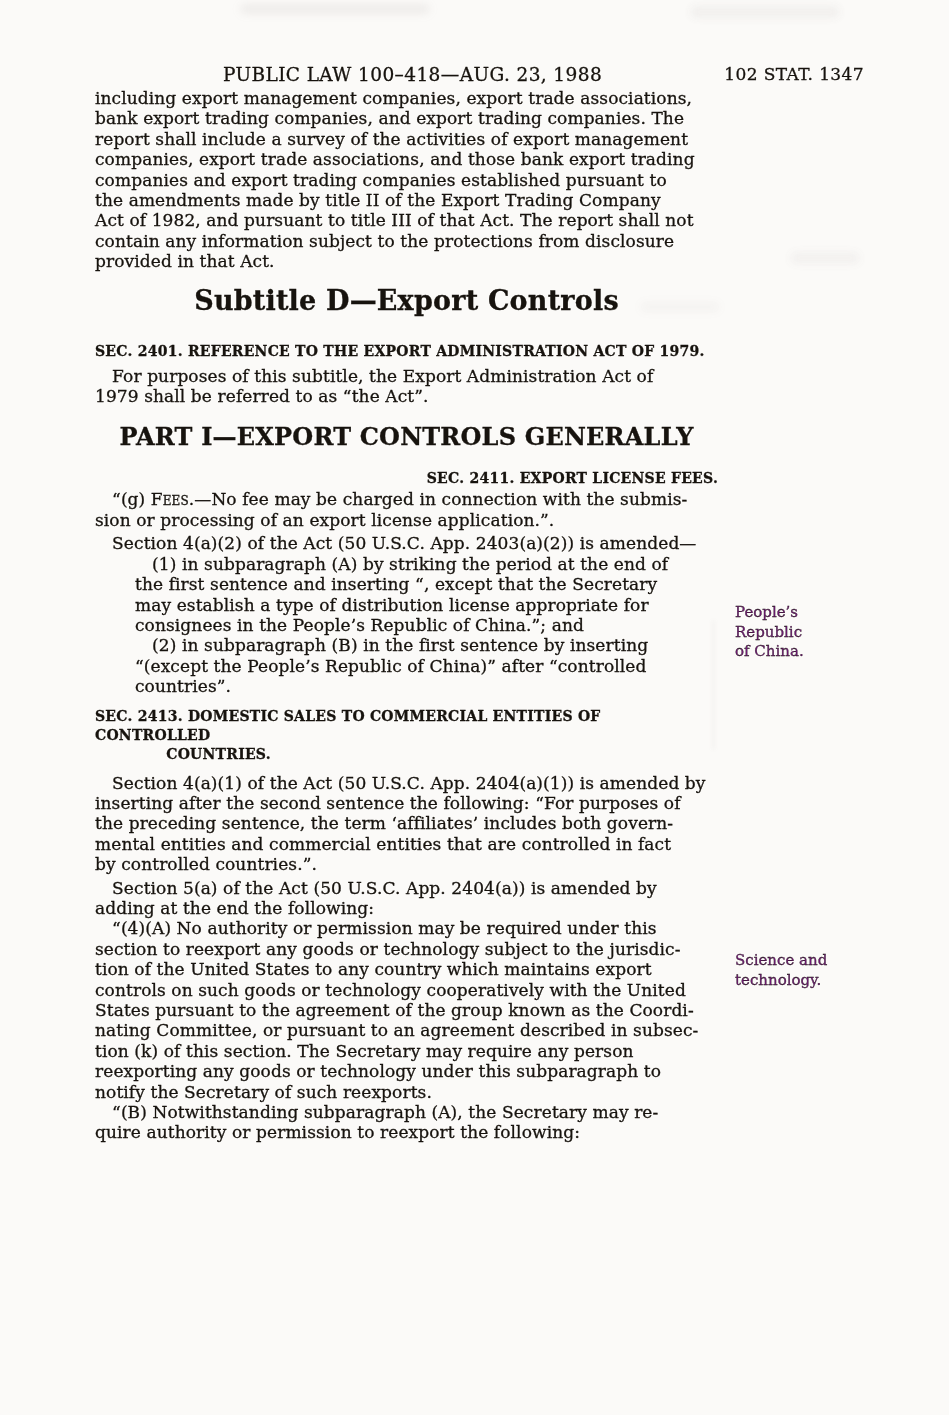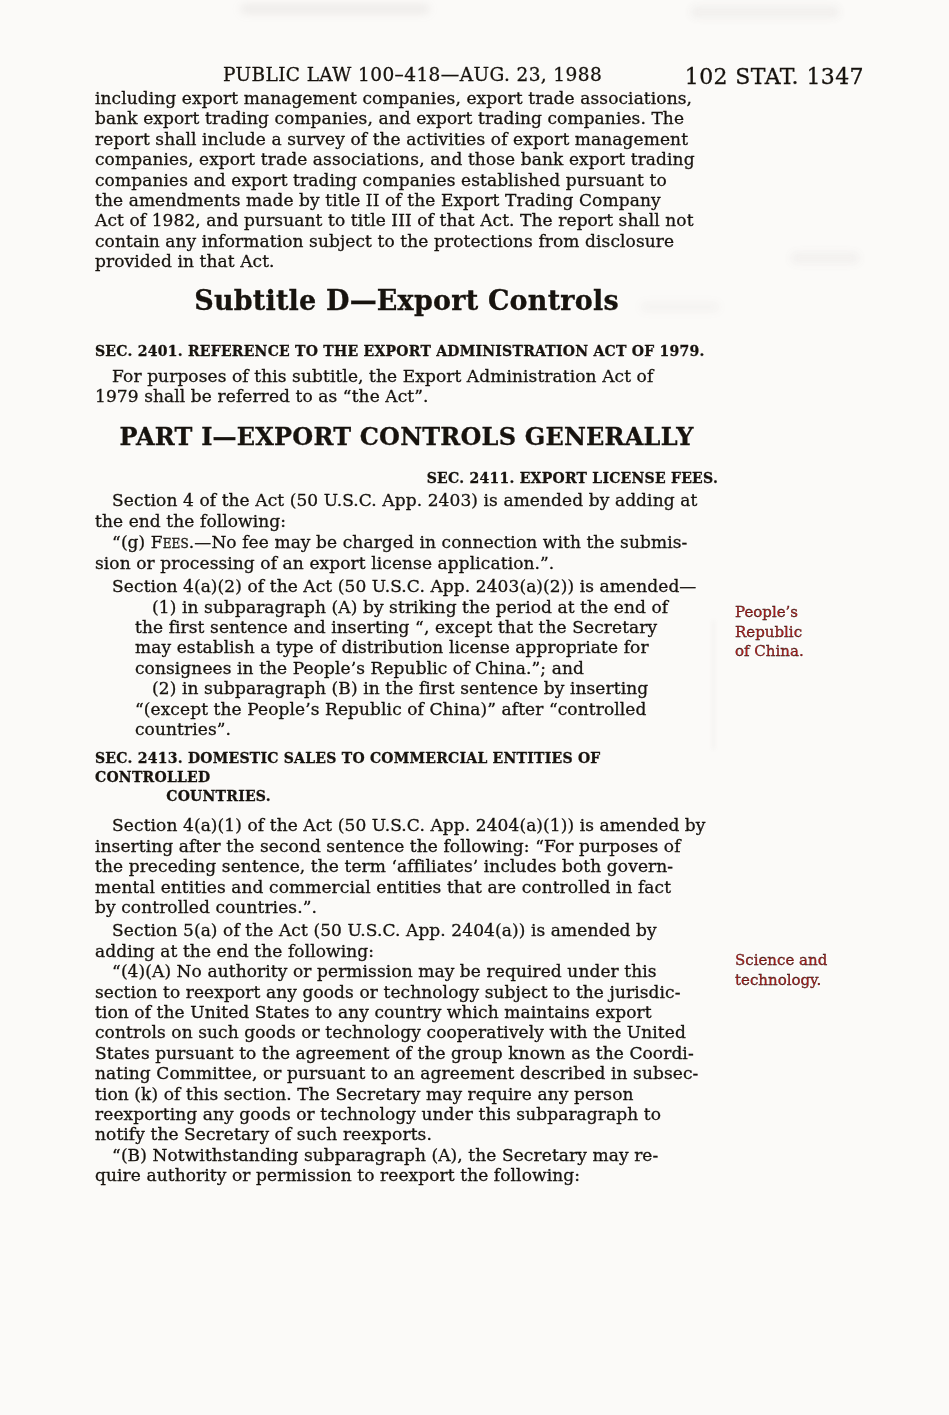--- a/index.html
+++ b/index.html
@@ -13,21 +13,21 @@
     -webkit-text-stroke: 0.3px #17130e;
   }
   .page { position: absolute; inset: 0; }
 
   
   .page-header { position: absolute; left: 101px; top: 64px; width: 763px; height: 26px; }
   .law-title {
     position: absolute; left: 0; top: 0; width: 623px;
     text-align: center; font-size: 18.5px; letter-spacing: 0.4px; white-space: nowrap;
   }
-  .stat-ref { position: absolute; right: 0; top: 0; font-size: 22px; letter-spacing: 0.4px; white-space: nowrap; }
+  .stat-ref { position: absolute; right: 0; top: 0; font-size: 17px; letter-spacing: 0.4px; white-space: nowrap; }
 
   
   .col { position: absolute; left: 95px; top: 0; width: 623px; }
   .body {
     font-size: 17px; line-height: 20.4px;
     white-space: pre-line;
     letter-spacing: 0.1px;
     margin: 0;
   }
   .intro { margin-top: 88px; }
@@ -47,21 +47,21 @@
   .mt10 { margin-top: 10px; } .mt4 { margin-top: 4px; }
   .b-mt5 { margin-top: 5px; } .b-mt2 { margin-top: 2px; } .b-mt1 { margin-top: 1px; }
   .b-mt3 { margin-top: 3px; } .b-mt9 { margin-top: 9px; } .b-mt0 { margin-top: 0; }
   .subitems { margin-left: 40px; }
   .sc { font-variant: small-caps; }
 
   
   .margin-note {
     position: absolute; left: 735px; width: 120px;
     font-size: 15px; line-height: 19.5px; white-space: pre-line;
-    color: #b91c1c;
+    color: #701a75;
   }
   .note-1 { top: 603px; }
   .note-2 { top: 951px; }
 
   
   .smudge { position: absolute; background: rgba(125,122,115,0.10); filter: blur(4px); border-radius: 6px; pointer-events: none; }
   .sm1 { left: 240px; top: 4px; width: 190px; height: 10px; }
   .sm2 { left: 690px; top: 6px; width: 150px; height: 12px; opacity: 0.8; }
   .sm3 { left: 790px; top: 252px; width: 70px; height: 12px; opacity: 0.7; }
   .sm4 { left: 640px; top: 302px; width: 80px; height: 10px; opacity: 0.55; }
@@ -96,22 +96,20 @@
 
     <h1 class="subtitle-heading">Subtitle D—Export Controls</h1>
 
     <h2 class="sec-heading mt26">SEC. 2401. REFERENCE TO THE EXPORT ADMINISTRATION ACT OF 1979.</h2>
     <p class="body b-mt5"> For purposes of this subtitle, the Export Administration Act of
 1979 shall be referred to as “the Act”.</p>
 
     <h1 class="part-heading">PART I—EXPORT CONTROLS GENERALLY</h1>
 
     <h2 class="sec-heading mt18">SEC. 2411. EXPORT LICENSE FEES.</h2>
-    <p class="body b-mt2"> Section 4 of the Act (50 U.S.C. App. 2403) is amended by adding at
-the end the following:</p>
     <p class="body b-mt1"><span> “(g) </span><span class="sc">Fees</span><span>.—No fee may be charged in connection with the submis-
 sion or processing of an export license application.”.</span></p>
 
     <p class="body b-mt3"> Section 4(a)(2) of the Act (50 U.S.C. App. 2403(a)(2)) is amended—</p>
     <p class="body subitems b-mt0"> (1) in subparagraph (A) by striking the period at the end of
 the first sentence and inserting “, except that the Secretary
 may establish a type of distribution license appropriate for
 consignees in the People’s Republic of China.”; and
  (2) in subparagraph (B) in the first sentence by inserting
 “(except the People’s Republic of China)” after “controlled

